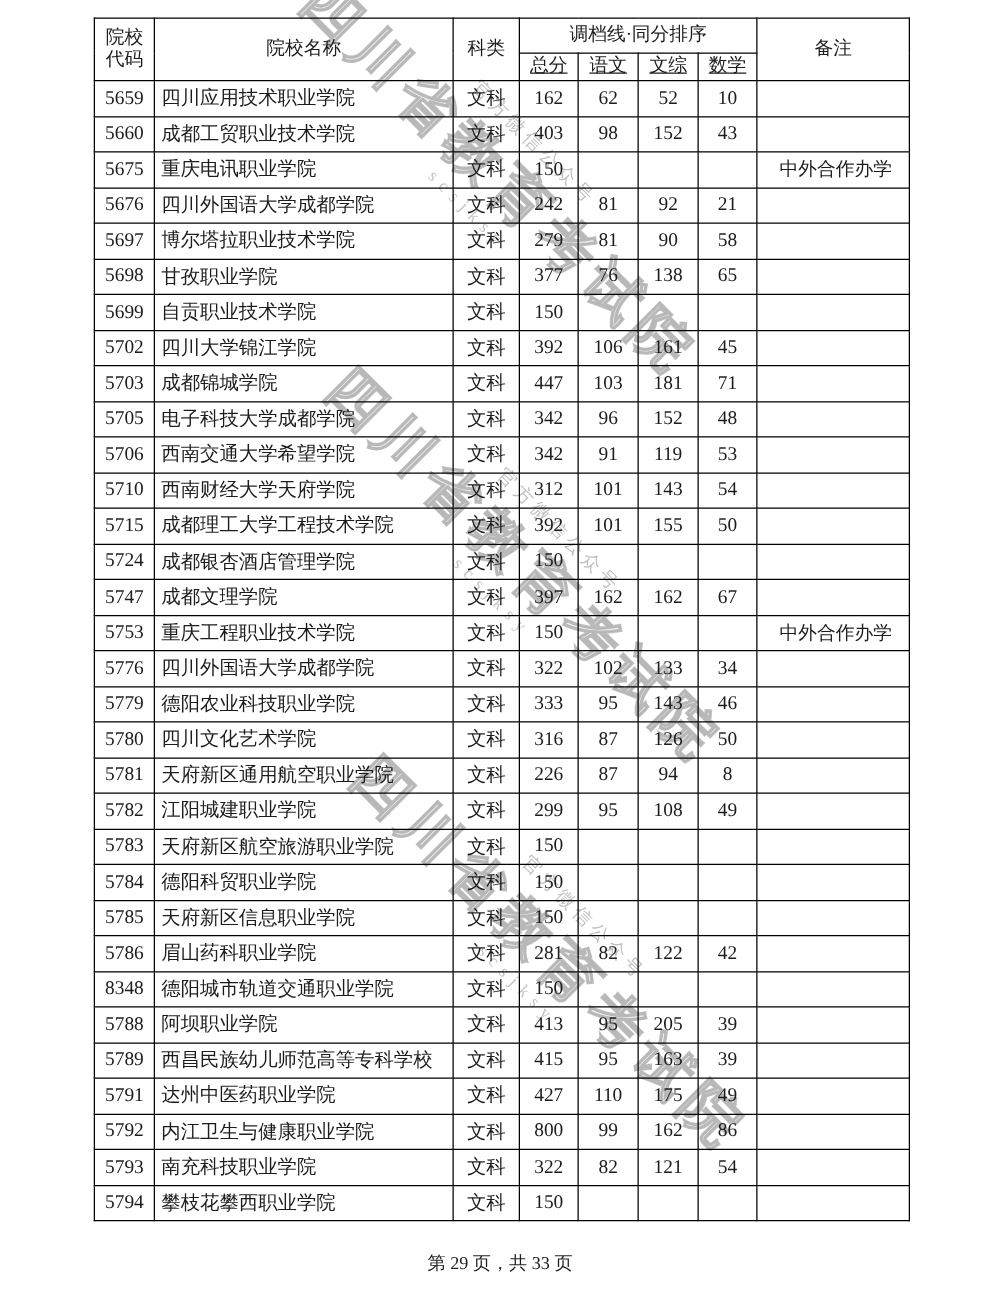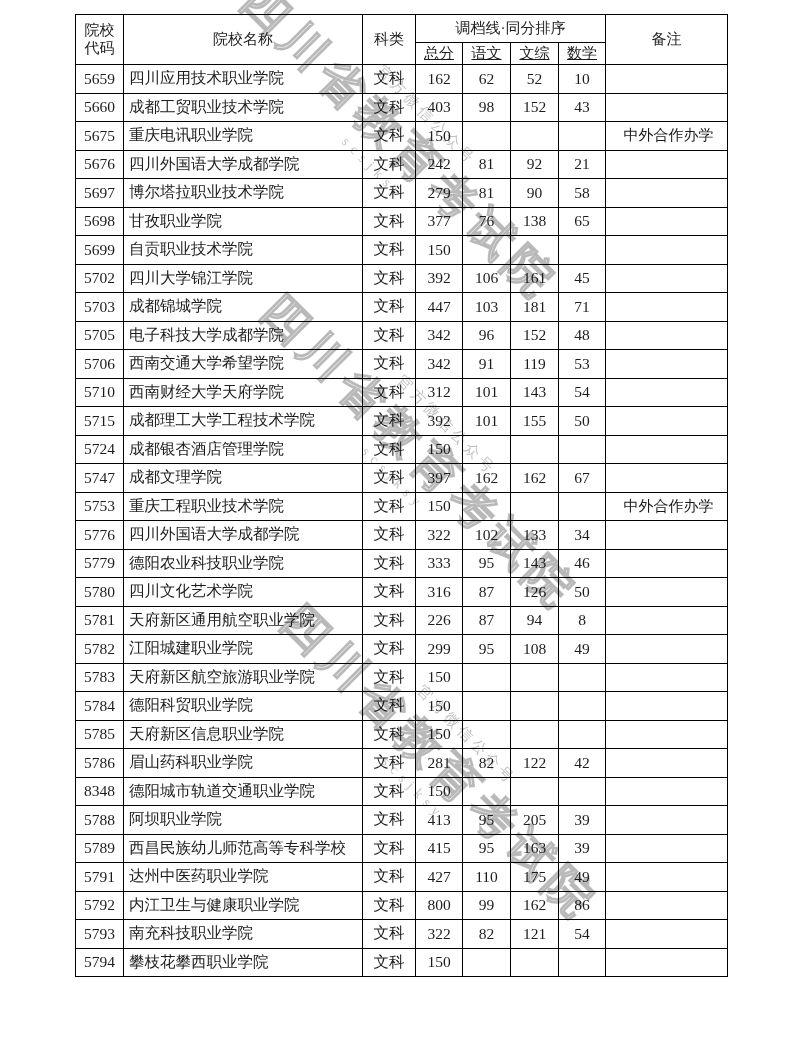--- a/index.html
+++ b/index.html
@@ -468,14 +468,15 @@
       <td>文科</td>
       <td>150</td>
       <td></td>
       <td></td>
       <td></td>
       <td class="cell-remark"></td>
     </tr>
       </tbody>
   </table>
 
+  <div class="page-footer">第 29 页，共 33 页</div>
 
 </div>
 
 </body></html>

